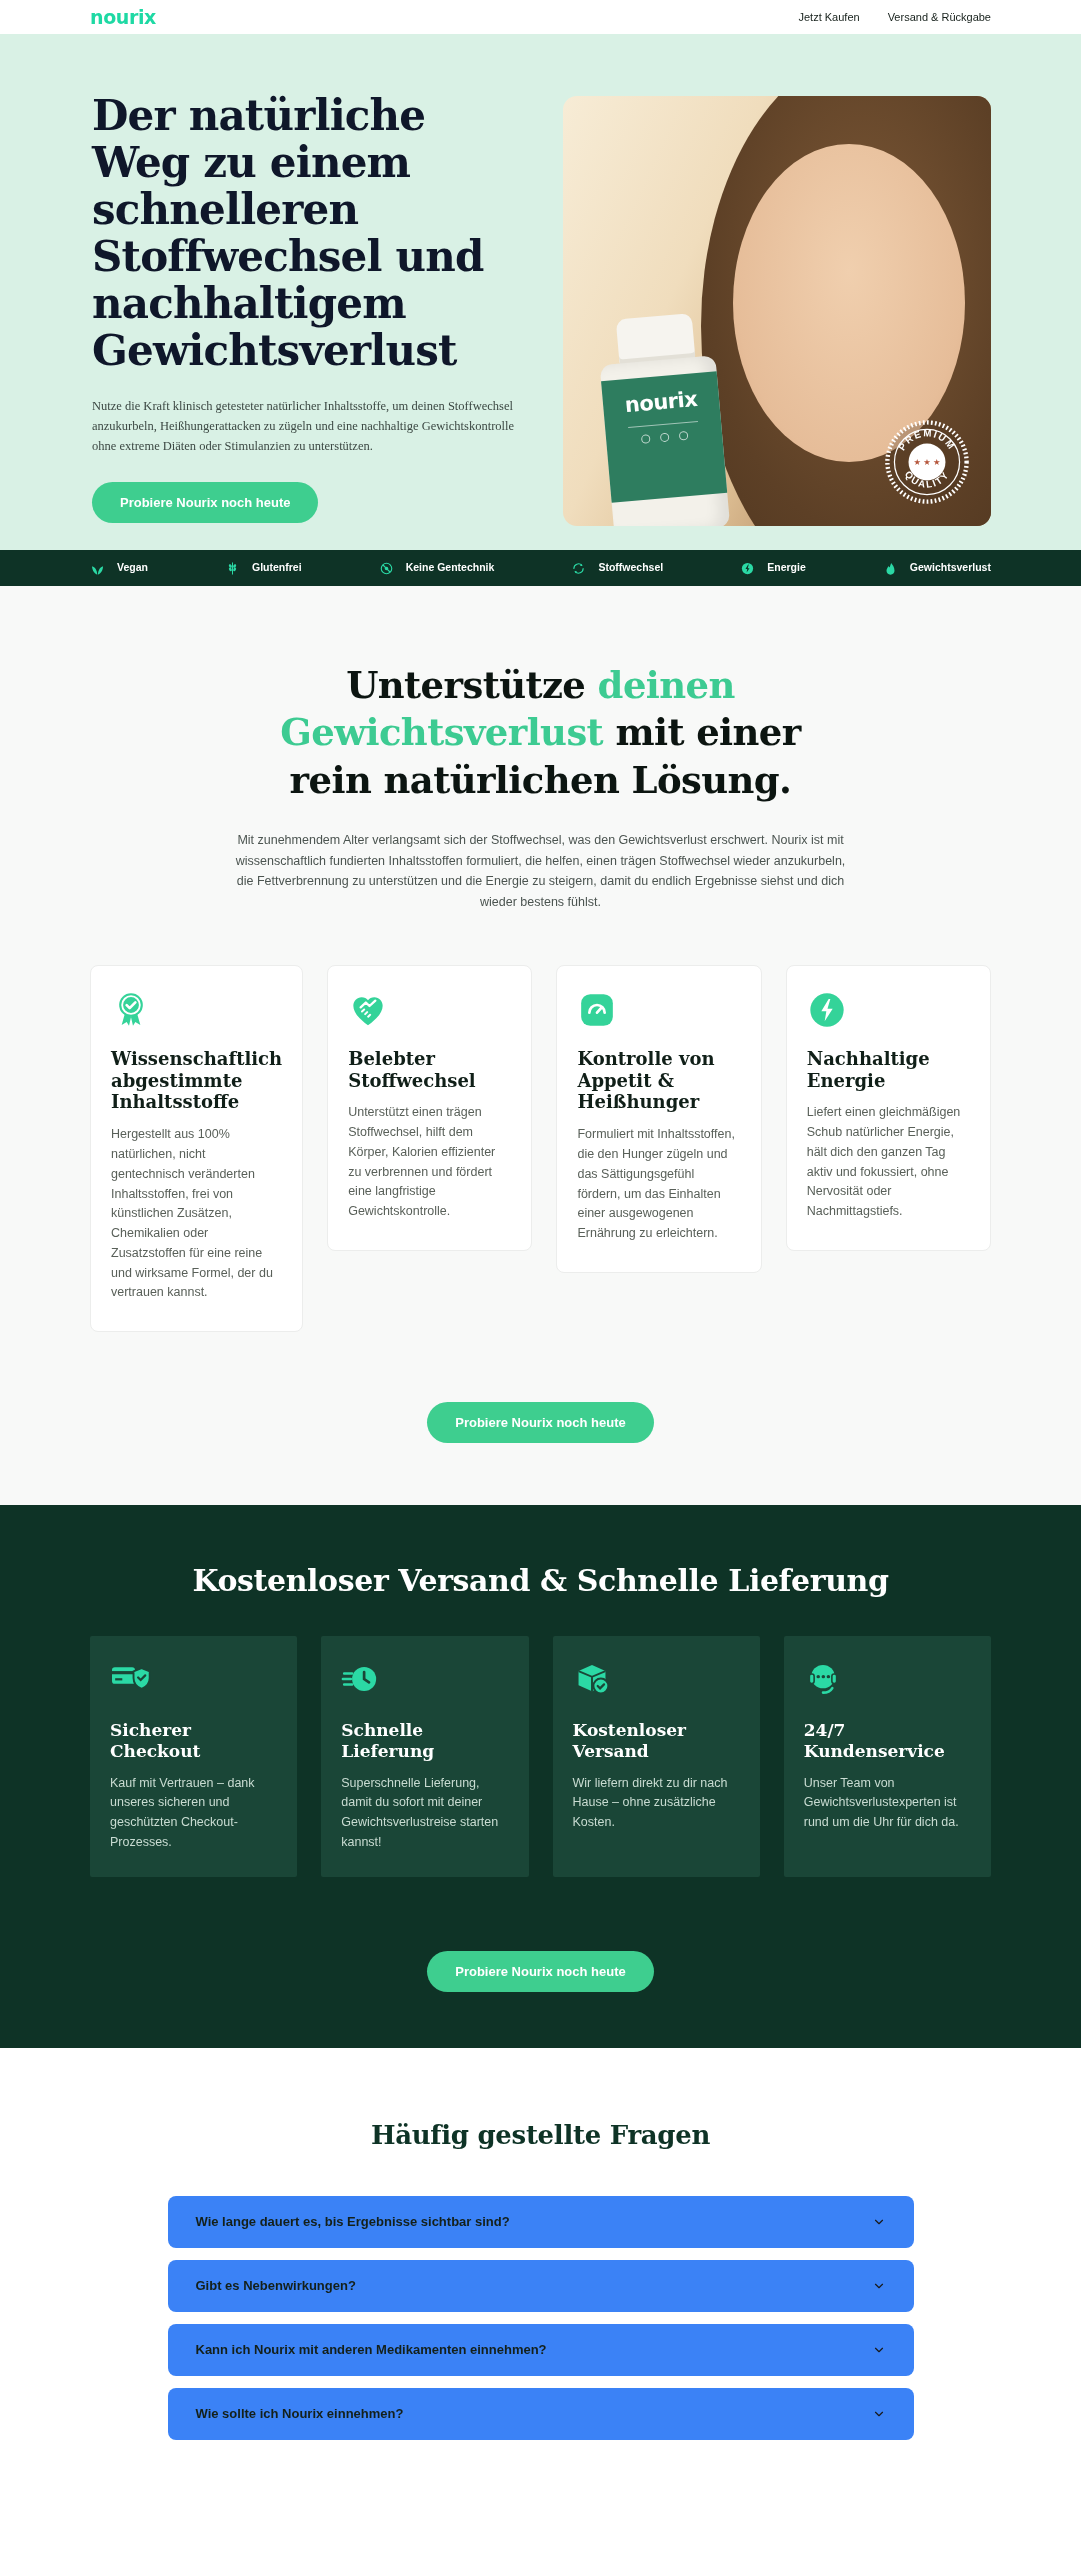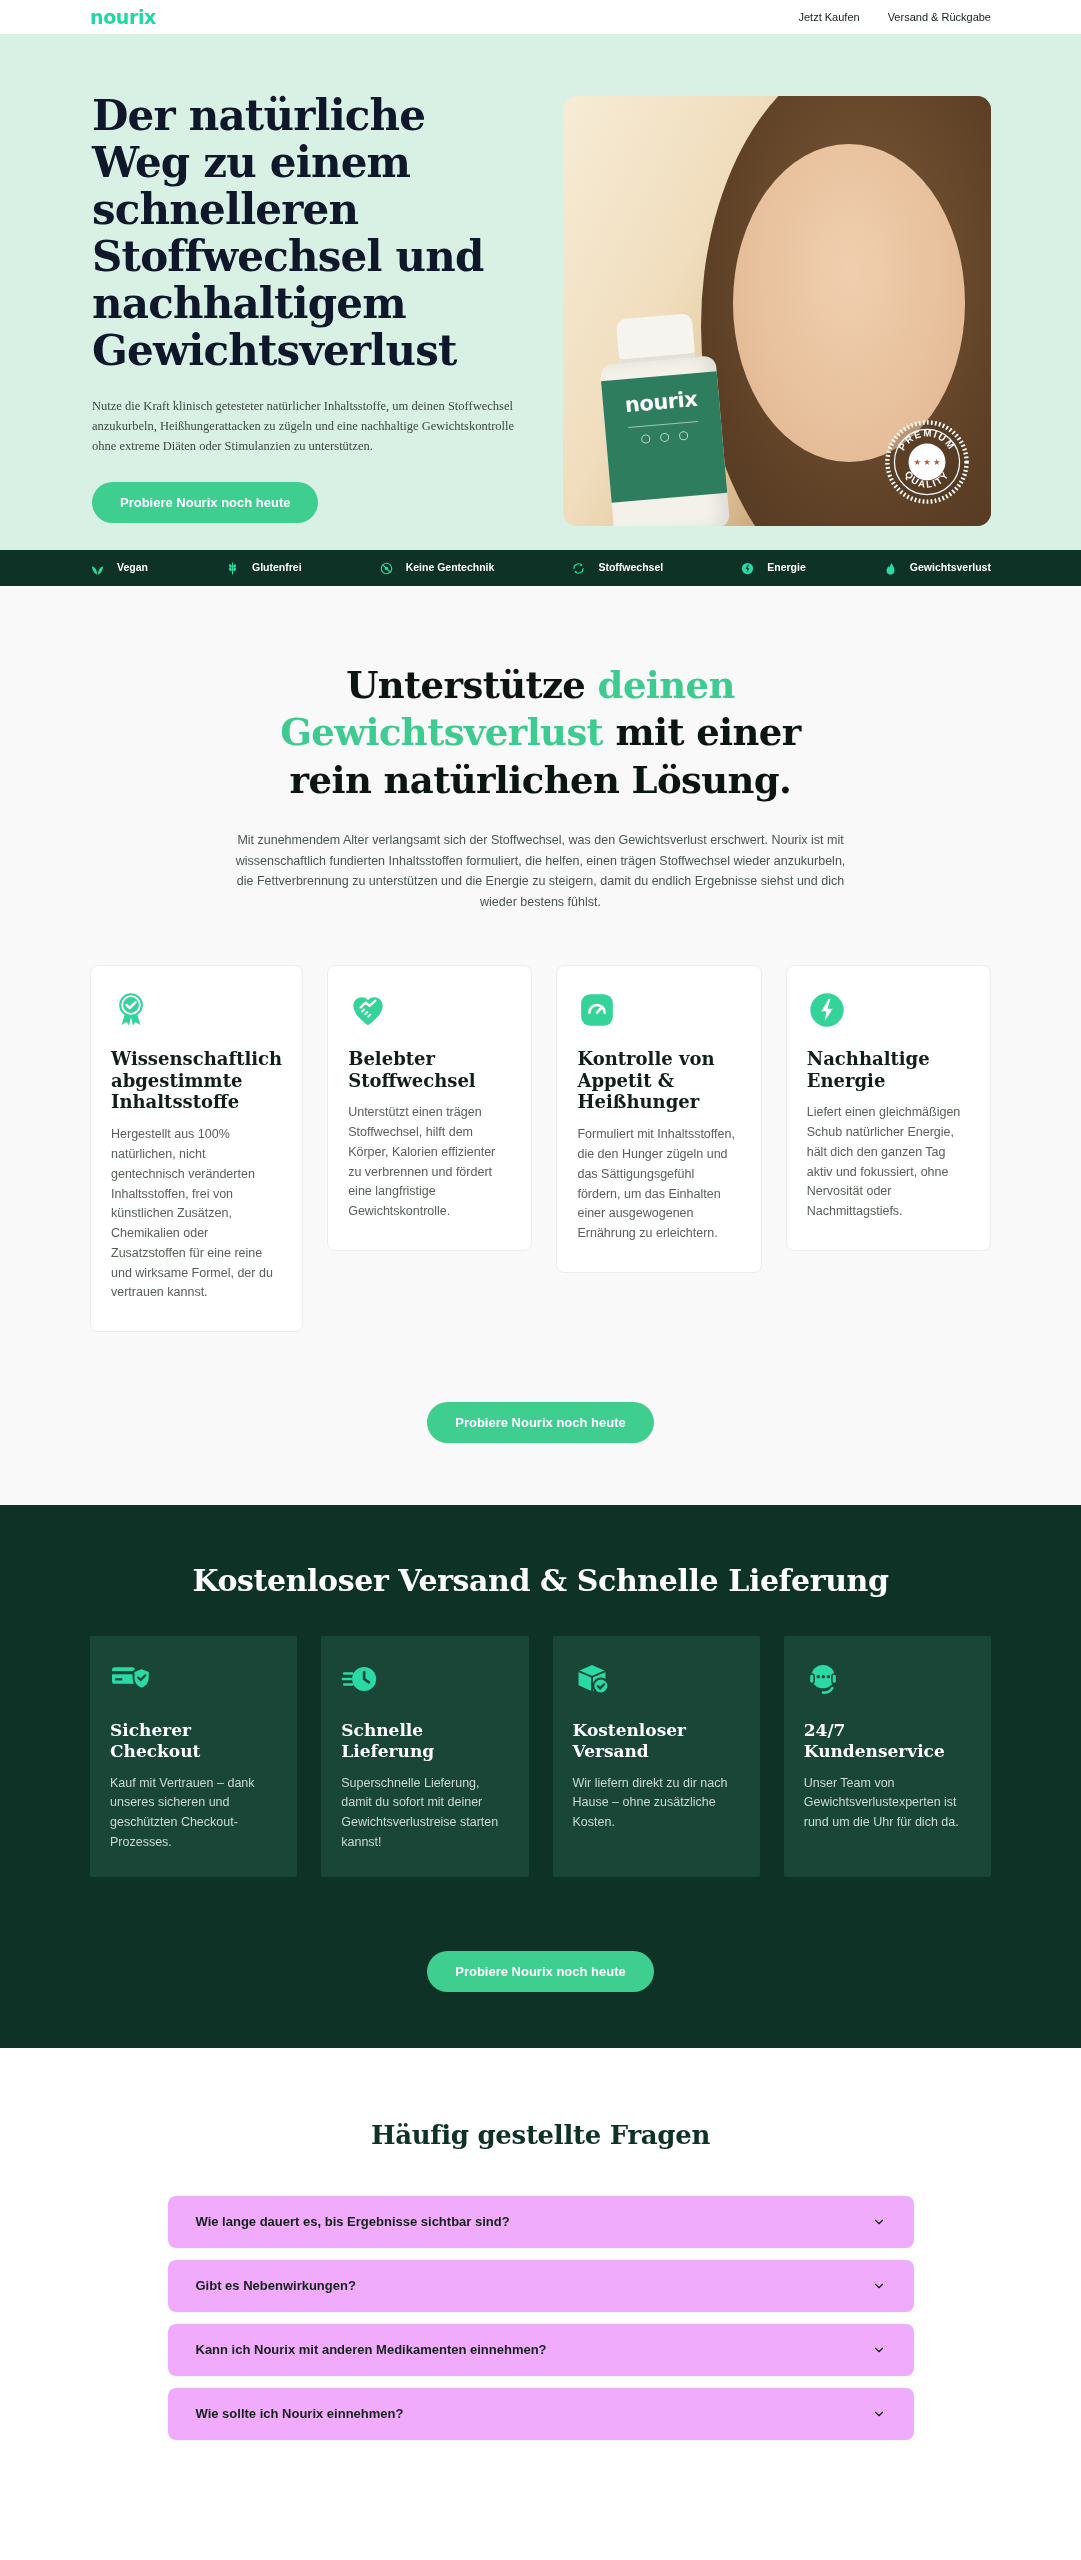--- a/index.html
+++ b/index.html
@@ -60,21 +60,21 @@
   .shipping .card-grid { margin-top:38px; align-items:stretch; }
   .d-card { background:#1A4637; border-radius:2px; padding:24px 20px; }
   .d-card h3 { margin-top:18px; font-size:17px; line-height:1.25; color:#ffffff; font-weight:700; }
   .d-card p { margin-top:11px; font-size:12.5px; line-height:1.58; color:#C9DCD2; }
   .shipping .center-cta { margin-top:48px; }
 
   
   .faq { background:#ffffff; padding:72px 0 64px; }
   .faq-heading { text-align:center; color:#0E3326; font-size:26px; font-weight:700; letter-spacing:-0.3px; }
   .faq-list { width:746px; margin:46px auto 0; }
-  .faq-item { background:#f0abfc; border-radius:8px; height:52px; display:flex; align-items:center; justify-content:space-between;
+  .faq-item { background:#3b82f6; border-radius:8px; height:52px; display:flex; align-items:center; justify-content:space-between;
               padding:0 28px; margin-bottom:12px; cursor:pointer; }
   .faq-item span.q { font-size:13px; font-weight:700; color:#14201a; }
   .faq .center-cta { margin-top:32px; }
 </style>
 </head>
 <body>
 
 <header class="site-header">
   <div class="logo">nourix</div>
   <nav class="header-nav">

